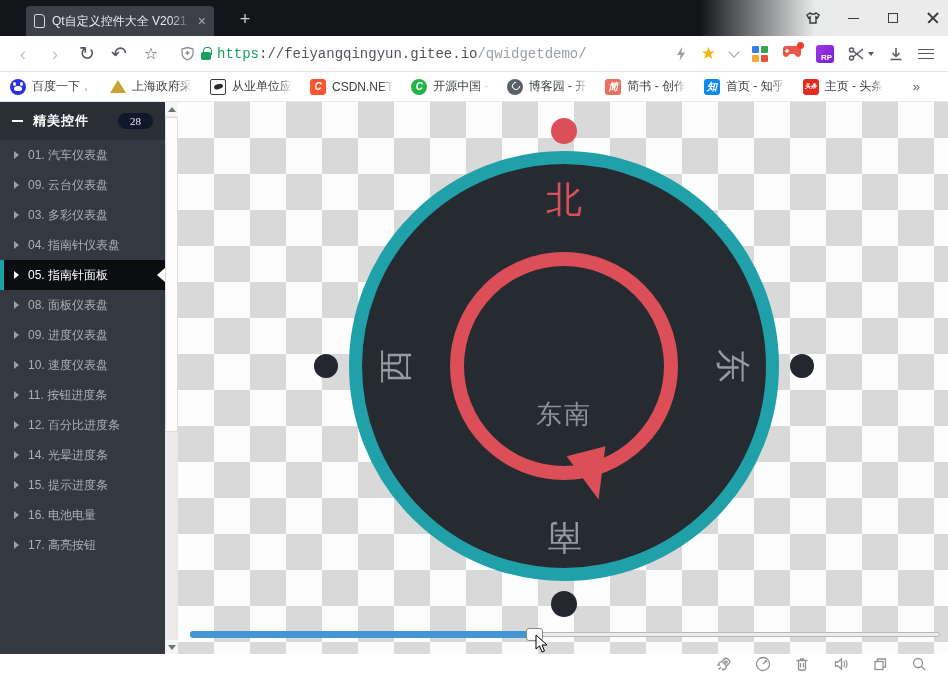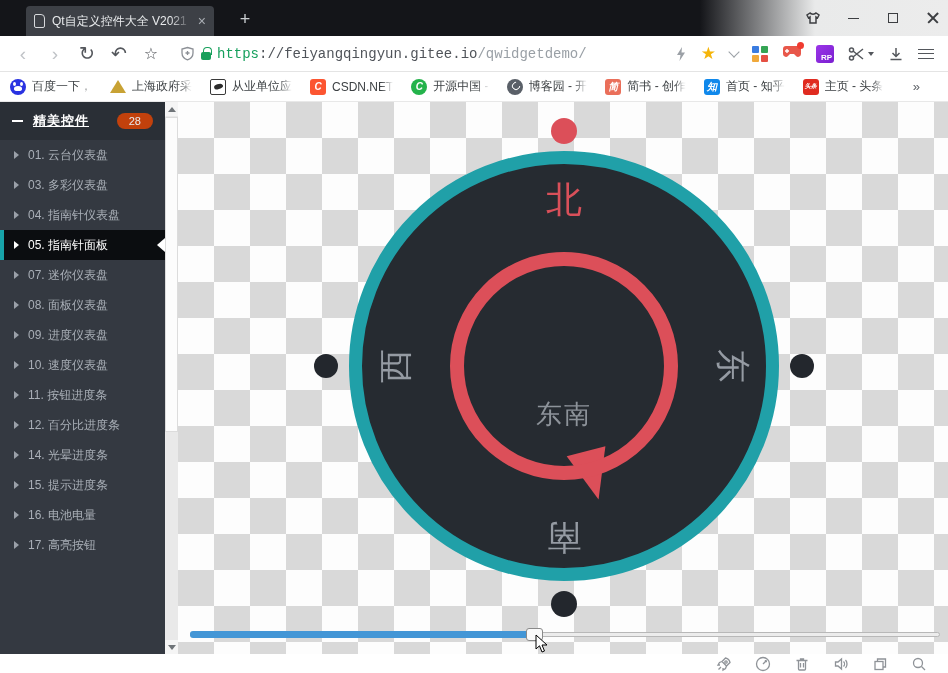--- a/index.html
+++ b/index.html
@@ -80,22 +80,22 @@
   .fav-cnb::before { content:""; position:absolute; left:5px; top:3px; width:6px; height:6px; border:1.5px solid #fff; border-radius:50%; border-top-color:transparent; transform:rotate(45deg); }
   .fav-js { background:#ea6f5a; }
   .fav-zh { background:#0f88eb; }
   .fav-tt { background:#e02b20; font-size:6px; font-weight:bold; letter-spacing:0; }
   .bm-overflow { margin-left:auto; color:#5f6368; font-size:13px; padding-right:18px; }
 
   
   .sidebar { position:absolute; left:0; top:102px; width:165px; height:552px; background:#343941; }
   .side-header { height:38px; background:#2a2f36; display:flex; align-items:center; padding:0 12px; gap:10px; }
   .minus-ic { width:11px; height:0; border-top:2.5px solid #fff; }
-  .side-header-label { color:#fff; font-size:13px; font-weight:bold; letter-spacing:1px; flex:1;text-decoration:underline; }
-  .badge { background:#c2410c; color:#e8eaed; font-size:11px; border-radius:9px; padding:2px 12px; }
+  .side-header-label { color:#fff; font-size:13px; font-weight:bold; letter-spacing:1px; flex:1; }
+  .badge { background:#0f172a; color:#e8eaed; font-size:11px; border-radius:9px; padding:2px 12px;font-family:Liberation Serif, serif; }
   .side-item { position:relative; height:30px; display:flex; align-items:center; padding-left:14px; gap:9px;
     color:#a9afb7; font-size:12px; }
   .tri-right { width:0; height:0; border-left:5px solid #9aa0a8; border-top:4px solid transparent; border-bottom:4px solid transparent; flex:0 0 auto; }
   .side-item.selected { background:#0b0d10; color:#fff; }
   .side-item.selected .tri-right { border-left-color:#fff; }
   .side-item.selected::before { content:""; position:absolute; left:0; top:0; bottom:0; width:4px; background:#17a2a8; }
   .side-item.selected::after { content:""; position:absolute; right:0; top:50%; transform:translateY(-50%);
     border-top:7px solid transparent; border-bottom:7px solid transparent; border-right:8px solid #fff; }
 
   
@@ -271,37 +271,37 @@
   </div>
 
   <div class="sidebar">
     <div class="side-header">
       <i class="minus-ic"></i>
       <span class="side-header-label">精美控件</span>
       <span class="badge">28</span>
     </div>
     <div class="side-item">
         <i class="tri-right"></i>
-        <span>01. 云台仪表盘</span>
+        <span>01. 汽车仪表盘</span>
+      </div>
+    <div class="side-item">
+        <i class="tri-right"></i>
+        <span>09. 云台仪表盘</span>
       </div>
     <div class="side-item">
         <i class="tri-right"></i>
         <span>03. 多彩仪表盘</span>
       </div>
     <div class="side-item">
         <i class="tri-right"></i>
         <span>04. 指南针仪表盘</span>
       </div>
     <div class="side-item selected">
         <i class="tri-right"></i>
         <span>05. 指南针面板</span>
-      </div>
-    <div class="side-item">
-        <i class="tri-right"></i>
-        <span>07. 迷你仪表盘</span>
       </div>
     <div class="side-item">
         <i class="tri-right"></i>
         <span>08. 面板仪表盘</span>
       </div>
     <div class="side-item">
         <i class="tri-right"></i>
         <span>09. 进度仪表盘</span>
       </div>
     <div class="side-item">

